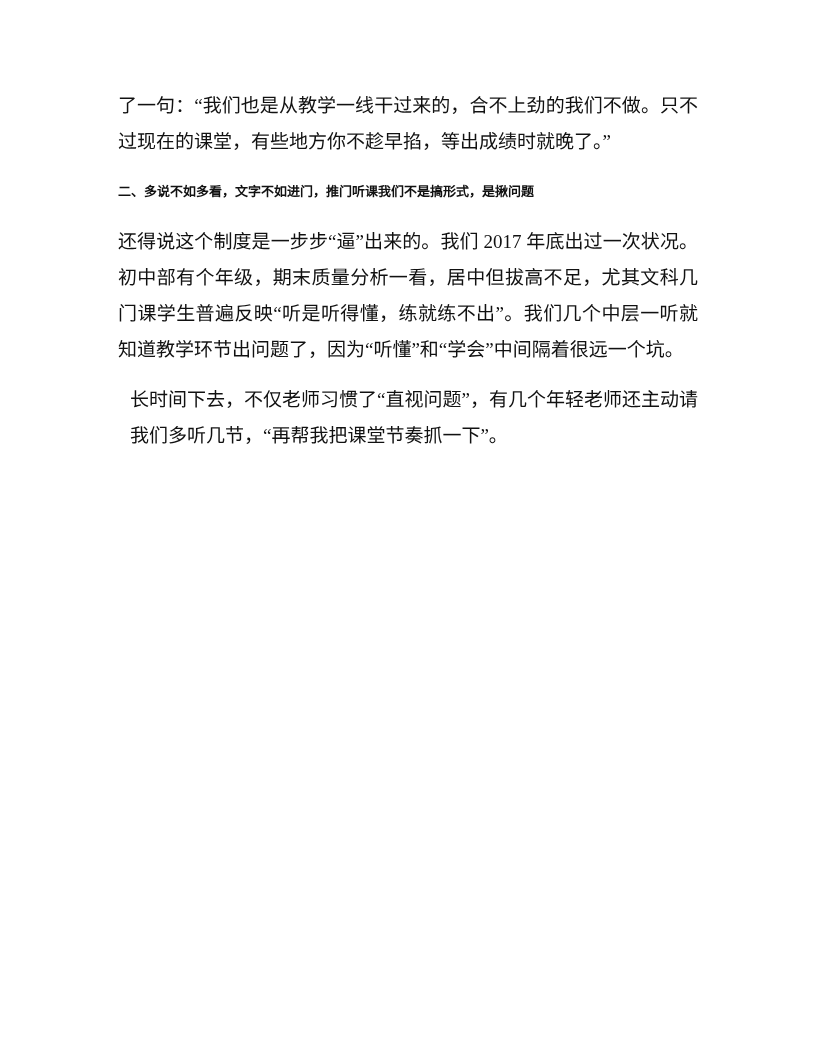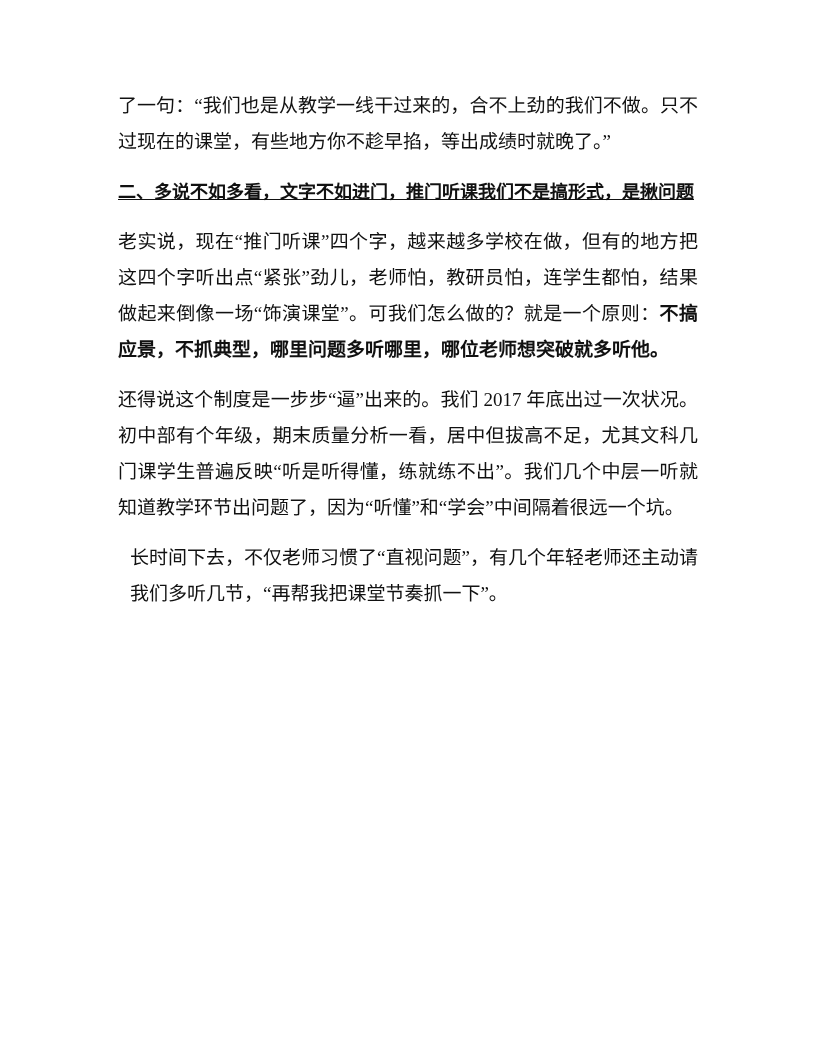--- a/index.html
+++ b/index.html
@@ -21,42 +21,40 @@
     color: #111111;
     text-align: justify;
     text-justify: inter-character;
   }
   .body-para {
     margin: 0 0 14px 0;
     font-weight: normal;
   }
   .section-heading {
     margin: 0 0 14px 0;
-    font-size: 18px;
+    font-size: 13px;
     line-height: 36px;
     font-weight: bold;
-    text-decoration: underline;
   }
   .bold-run {
     font-weight: bold;
   }
   .last-para {
     margin-bottom: 0;
     margin-left: 12px;
   }
 </style>
 </head>
 <body>
 
 <div class="page">
 
   <p class="body-para">了一句：“我们也是从教学一线干过来的，合不上劲的我们不做。只不过现在的课堂，有些地方你不趁早掐，等出成绩时就晚了。”</p>
 
   <h2 class="section-heading">二、多说不如多看，文字不如进门，推门听课我们不是搞形式，是揪问题</h2>
 
-  <p class="body-para"><span>老实说，现在“推门听课”四个字，越来越多学校在做，但有的地方把这四个字听出点“紧张”劲儿，老师怕，教研员怕，连学生都怕，结果做起来倒像一场“饰演课堂”。可我们怎么做的？就是一个原则：</span><span class="bold-run">不搞应景，不抓典型，哪里问题多听哪里，哪位老师想突破就多听他。</span></p>
 
   <p class="body-para">还得说这个制度是一步步“逼”出来的。我们 2017 年底出过一次状况。初中部有个年级，期末质量分析一看，居中但拔高不足，尤其文科几门课学生普遍反映“听是听得懂，练就练不出”。我们几个中层一听就知道教学环节出问题了，因为“听懂”和“学会”中间隔着很远一个坑。</p>
 
 
   <p class="body-para last-para">长时间下去，不仅老师习惯了“直视问题”，有几个年轻老师还主动请我们多听几节，“再帮我把课堂节奏抓一下”。</p>
 
 </div>
 
 </body></html>

